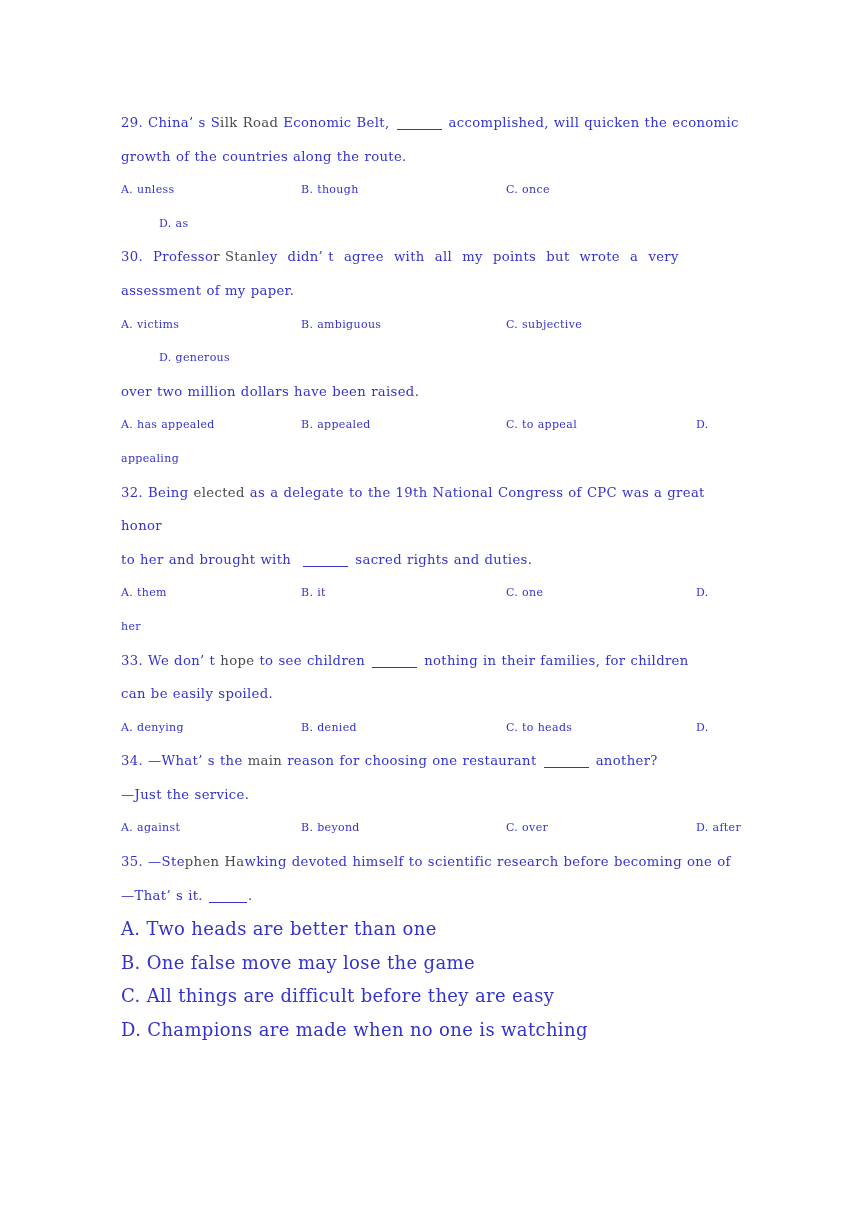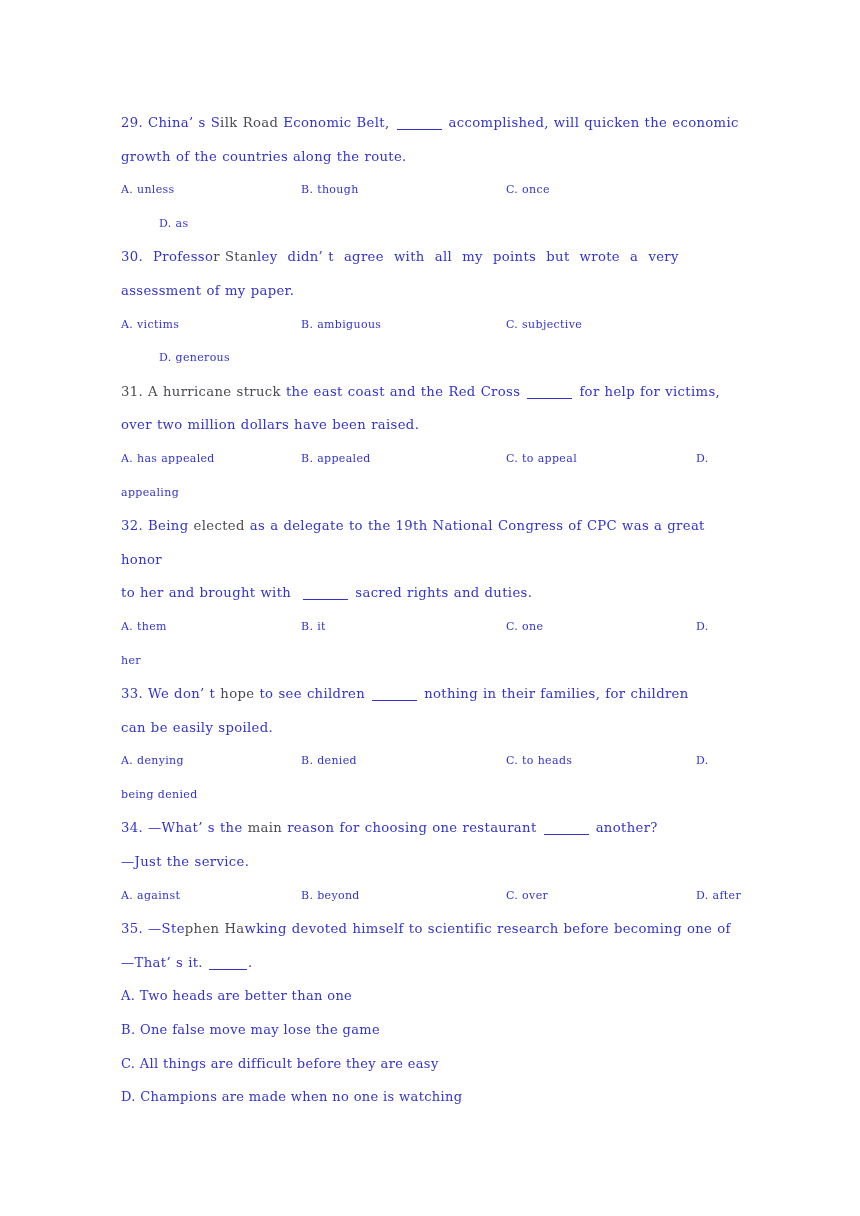--- a/index.html
+++ b/index.html
@@ -65,21 +65,21 @@
     vertical-align: top;
   }
   .w-a { width: 180px; }
   .w-b { width: 205px; }
   .w-c { width: 190px; }
   .w-d { width: 60px; }
   .opt-indent { padding-left: 38px; }
   .stack-opt {
     display: block;
     font-family: "DejaVu Serif", serif;
-    font-size: 13px;
+    font-size: 18px;
     line-height: 33.6px;
     color: #3333cc;
     letter-spacing: 0.35px;
     white-space: pre;
   }
 </style>
 </head>
 <body>
 
 <div class="page">
@@ -88,34 +88,32 @@
     <div class="qline"><span>29. China’ s S</span><span class="dark">ilk Road</span><span> Economic Belt, </span><span class="blank"></span><span> accomplished, will quicken the economic</span></div>
     <div class="qline">growth of the countries along the route.</div>
     <div class="opt-row"><span class="opt w-a"><span>A.</span> <span>unless</span></span><span class="opt w-b"><span>B.</span> <span>though</span></span><span class="opt w-c"><span>C.</span> <span>once</span></span></div>
     <div class="opt-row opt-indent"><span class="opt"><span>D.</span> <span>as</span></span></div>
 
     <div class="qline"><span>30.  Professo</span><span class="dark">r Stan</span><span>ley  didn’ t  agree  with  all  my  points  but  wrote  a  very</span></div>
     <div class="qline">assessment of my paper.</div>
     <div class="opt-row"><span class="opt w-a"><span>A.</span> <span>victims</span></span><span class="opt w-b"><span>B.</span> <span>ambiguous</span></span><span class="opt w-c"><span>C.</span> <span>subjective</span></span></div>
     <div class="opt-row opt-indent"><span class="opt"><span>D.</span> <span>generous</span></span></div>
 
-    <div class="qline"><span class="dark">31. A hurric</span><span class="dark">ane struck</span><span> the east coast and the Red Cross </span><span class="blank"></span><span> for help for victims,</span></div>
     <div class="qline">over two million dollars have been raised.</div>
     <div class="opt-row"><span class="opt w-a"><span>A.</span> <span>has appealed</span></span><span class="opt w-b"><span>B.</span> <span>appealed</span></span><span class="opt w-c"><span>C.</span> <span>to appeal</span></span><span class="opt w-d"><span>D.</span></span></div>
     <div class="opt-row"><span class="opt">appealing</span></div>
 
     <div class="qline"><span>32. Being </span><span class="dark">elected</span><span> as a delegate to the 19th National Congress of CPC was a great honor</span></div>
     <div class="qline"><span>to her and brought with  </span><span class="blank"></span><span> sacred rights and duties.</span></div>
     <div class="opt-row"><span class="opt w-a"><span>A.</span> <span>them</span></span><span class="opt w-b"><span>B.</span> <span>it</span></span><span class="opt w-c"><span>C.</span> <span>one</span></span><span class="opt w-d"><span>D.</span></span></div>
     <div class="opt-row"><span class="opt">her</span></div>
 
     <div class="qline"><span>33. We don’ t </span><span class="dark">hope</span><span> to see children </span><span class="blank"></span><span> nothing in their families, for children</span></div>
     <div class="qline">can be easily spoiled.</div>
     <div class="opt-row"><span class="opt w-a"><span>A.</span> <span>denying</span></span><span class="opt w-b"><span>B.</span> <span>denied</span></span><span class="opt w-c"><span>C.</span> <span>to heads</span></span><span class="opt w-d"><span>D.</span></span></div>
-    <div class="opt-row"><span class="opt">being denied</span></div>
 
     <div class="qline"><span>34. —What’ s the </span><span class="dark">main</span><span> reason for choosing one restaurant </span><span class="blank"></span><span> another?</span></div>
     <div class="qline">—Just the service.</div>
     <div class="opt-row"><span class="opt w-a"><span>A.</span> <span>against</span></span><span class="opt w-b"><span>B.</span> <span>beyond</span></span><span class="opt w-c"><span>C.</span> <span>over</span></span><span class="opt"><span>D.</span> <span>after</span></span></div>
 
     <div class="qline"><span>35. —Ste</span><span class="dark">phen Ha</span><span>wking devoted himself to scientific research before becoming one of</span></div>
     <div class="qline"><span>—That’ s it. </span><span class="blank-sm"></span><span>.</span></div>
     <div class="stack-opt"><span>A.</span> <span>Two heads are better than one</span></div>
     <div class="stack-opt"><span>B.</span> <span>One false move may lose the game</span></div>
     <div class="stack-opt"><span>C.</span> <span>All things are difficult before they are easy</span></div>

